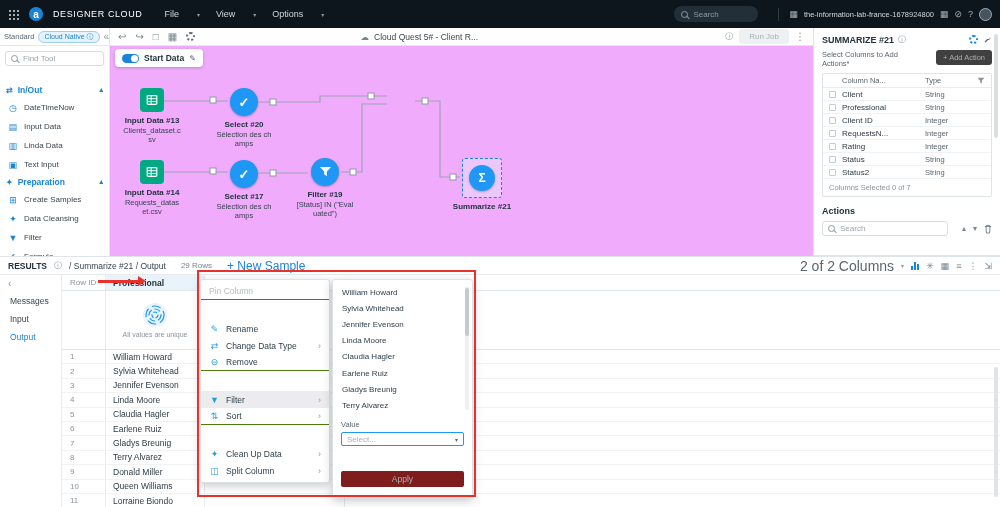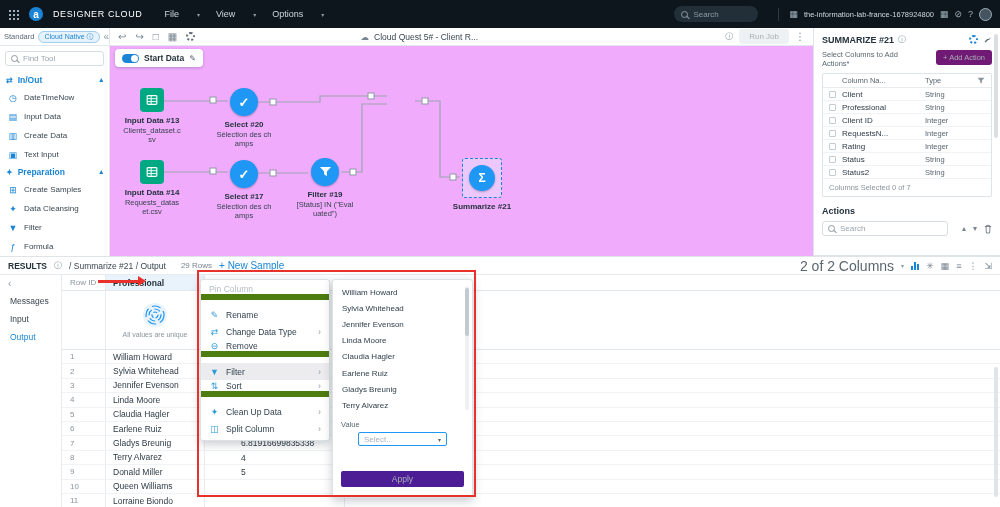--- a/index.html
+++ b/index.html
@@ -44,21 +44,21 @@
   .gear.blue{border-color:#1a85d6}
   .ct-title{position:absolute;left:44%;transform:translateX(-50%);display:flex;align-items:center;gap:5px;
             color:#3a4750;font-size:8.5px;white-space:nowrap}
   .ct-cloud{color:#77858f}
   .ct-right{margin-left:auto;display:flex;align-items:center;gap:6px}
   .run-job{background:#eef1f3;border:none;color:#a7aeb4;font-size:8px;padding:3px 10px;border-radius:3px;font-family:inherit}
 
   
   .tool-sidebar{position:absolute;left:0;top:46px;width:110px;height:210px;background:#fff;
                 border-right:1px solid #e3e8ec;overflow:hidden}
-  .ts-search{margin:5px 5px 6px;height:15px;border:1px solid #d7dde2;border-radius:3px;display:flex;
+  .ts-search{margin:5px 5px 16px;height:15px;border:1px solid #d7dde2;border-radius:3px;display:flex;
              align-items:center;gap:5px;padding:0 5px;color:#9aa5ad;font-size:8px}
   .ts-head{display:flex;align-items:center;gap:5px;padding:3px 6px;color:#1a85d6;font-size:8.5px;font-weight:bold}
   .ts-caret{margin-left:auto;font-size:7px;color:#1a85d6}
   .ts-head-ic{font-size:8px}
   .ts-item{display:flex;align-items:center;gap:6px;padding:0 6px 0 8px;font-size:8px;color:#3a4750;height:19px}
   .ts-ic{color:#1a85d6;font-size:9px;width:10px;text-align:center}
 
   
   .canvas{position:absolute;left:110px;top:46px;width:703px;height:210px;background:#f0abfc;overflow:hidden}
   .edges{position:absolute;left:0;top:0}
@@ -82,21 +82,21 @@
   .sum-box .ic-circle{width:26px;height:26px;font-size:12px}
 
   
   .config-panel{position:absolute;left:813px;top:28px;width:187px;height:228px;background:#fff;
                 border-left:1px solid #dfe4e8;border-bottom:1px solid #dfe4e8;padding:6px 8px;overflow:hidden}
   .cp-title-row{display:flex;align-items:center;gap:4px}
   .cp-title{font-weight:bold;font-size:9px;color:#24323c}
   .cp-spacer{flex:1}
   .cp-sub-row{display:flex;align-items:flex-start;margin-top:5px}
   .cp-sub{font-size:7.5px;color:#5a6770;width:100px;line-height:9px}
-  .add-action{margin-left:auto;background:#701a75;border:none;border-radius:3px;color:#a7aeb4;
+  .add-action{margin-left:auto;background:#404040;border:none;border-radius:3px;color:#a7aeb4;
               font-size:7.5px;padding:3px 7px;font-family:inherit}
   .schema{border:1px solid #dfe4e8;border-radius:2px;margin-top:5px}
   .sch-head{display:flex;align-items:center;height:14px;padding:0 6px;border-bottom:1px solid #e8ecef;
             color:#5a6770;font-size:7.5px}
   .sch-head-sp{width:13px}
   .sch-head-name{flex:1}
   .sch-head-type{width:60px;display:flex;align-items:center;justify-content:space-between}
   .sch-row{display:flex;align-items:center;height:13px;padding:0 6px;border-bottom:1px solid #f0f3f5;font-size:8px}
   .cb{width:7px;height:7px;border:1px solid #c3ccd2;border-radius:1px;margin-right:6px;flex:none}
   .sch-name{flex:1;color:#2d3a45;white-space:nowrap;overflow:hidden}
@@ -109,21 +109,21 @@
   .cp-ic{color:#77858f;font-size:8px;margin-left:auto}
   .cp-ic2{color:#77858f;font-size:8px}
   .rp-scroll{position:absolute;right:2px;top:6px;width:4px;height:104px;background:#d9dfe3;border-radius:2px}
 
   
   .results{position:absolute;left:0;top:256px;width:1000px;height:251px;background:#fff;border-top:1px solid #dfe4e8}
   .res-header{height:18px;display:flex;align-items:center;gap:7px;padding:0 8px;border-bottom:1px solid #e7ebee}
   .res-title{font-weight:bold;font-size:8.5px;color:#24323c}
   .res-crumb{font-size:8.5px;color:#3a4750}
   .res-rows{font-size:8px;color:#77858f;margin-left:8px}
-  .res-newsample{font-size:10px;color:#1a85d6;margin-left:0}
+  .res-newsample{font-size:12px;color:#1a85d6;margin-left:8px}
   .res-spacer{flex:1}
   .res-cols{font-size:14px;color:#5a6770}
   .icon-bars{display:inline-flex;align-items:flex-end;gap:1px;height:8px}
   .icon-bars i{width:2px;background:#1a85d6;display:block}
   .icon-bars i:nth-child(1){height:4px}.icon-bars i:nth-child(2){height:8px}.icon-bars i:nth-child(3){height:6px}
   .res-ic{color:#77858f;font-size:9px}
   .res-body{display:flex;height:233px}
   .res-nav{width:62px;border-right:1px solid #e7ebee;padding:3px 0}
   .res-nav-collapse{display:block;color:#8d9aa3;font-size:10px;padding:0 8px;margin-bottom:3px}
   .res-nav-item{display:block;padding:4px 10px;font-size:8.5px;color:#3a4750}
@@ -149,36 +149,36 @@
   .res-scrollbar{position:absolute;right:2px;top:110px;width:4px;height:130px;background:#dfe4e8;border-radius:2px}
 
   
   .ctx-menu{position:absolute;left:200px;top:22px;width:130px;background:#fff;border:1px solid #dce1e5;
             border-radius:3px;box-shadow:0 3px 10px rgba(30,45,60,.25);padding:3px 0;z-index:20}
   .mi{display:flex;align-items:center;height:17px;padding:0 8px;gap:6px;font-size:8.5px;color:#30414d}
   .mi-icon{width:11px;text-align:center;color:#2b9bd7;font-size:9px;flex:none}
   .mi-arrow{margin-left:auto;color:#8d99a3;font-size:9px}
   .mi.disabled{color:#b4bcc2}
   .mi.highlight{background:#ececee}
-  .mi.group-end{border-bottom:6px solid #4d7c0f;margin-bottom:6px}
+  .mi.group-end{border-bottom:1px solid #4d7c0f;margin-bottom:20px}
 
   
   .filter-popup{position:absolute;left:332px;top:22px;width:141px;height:219px;background:#fff;
                 border:1px solid #dce1e5;border-radius:3px;box-shadow:0 3px 10px rgba(30,45,60,.25);
                 z-index:21;display:flex;flex-direction:column;padding:4px 0}
   .fp-list{height:130px;overflow:hidden}
   .fp-item{height:16.2px;display:flex;align-items:center;padding:0 9px;font-size:8px;color:#30414d;white-space:nowrap}
   .fp-scroll{position:absolute;right:3px;top:6px;width:4px;height:124px;background:#eef0f2;border-radius:2px}
   .fp-scroll::after{content:"";position:absolute;left:0;top:2px;width:4px;height:48px;background:#c2cad0;border-radius:2px}
   .fp-value-label{font-size:7.5px;color:#5a6770;margin:6px 8px 3px}
-  .fp-select{margin:0 25px;height:14px;border:1px solid #1f97f4;border-radius:2px;display:flex;align-items:center;
+  .fp-select{margin:0 8px;height:14px;border:1px solid #1f97f4;border-radius:2px;display:flex;align-items:center;
              justify-content:space-between;padding:0 5px}
   .fp-select-ph{color:#a7b0b7;font-size:8px}
   .fp-select .chev{color:#5a6770;font-size:6px}
-  .fp-apply{margin:auto 8px 6px;height:16px;background:#4c1d95;border:none;border-radius:2px;color:#a7aeb4;
+  .fp-apply{margin:auto 8px 6px;height:16px;background:#7f1d1d;border:none;border-radius:2px;color:#a7aeb4;
             font-size:8.5px;font-family:inherit}
 
   
   .ann-rect{position:absolute;left:197px;top:270px;width:279px;height:227px;border:2px solid #e8312a;
             z-index:40;pointer-events:none}
   .ann-arrow{position:absolute;left:98px;top:276px;width:50px;height:10px;z-index:40;pointer-events:none}
   .ann-arrow::before{content:"";position:absolute;left:0;top:3.5px;width:40px;height:3px;background:#e8312a}
   .ann-arrow::after{content:"";position:absolute;left:40px;top:0;width:0;height:0;
                     border-left:8px solid #e8312a;border-top:5px solid transparent;border-bottom:5px solid transparent}
 </style>
@@ -260,21 +260,21 @@
         <div class="ts-item">
         <span class="ts-ic">◷</span>
         <span>DateTimeNow</span>
       </div>
         <div class="ts-item">
         <span class="ts-ic">▤</span>
         <span>Input Data</span>
       </div>
         <div class="ts-item">
         <span class="ts-ic">▥</span>
-        <span>Create Data</span>
+        <span>Linda Data</span>
       </div>
         <div class="ts-item">
         <span class="ts-ic">▣</span>
         <span>Text Input</span>
       </div>
       </div>
     <div class="ts-head">
       <span class="ts-head-ic">✦</span>
       <span>Preparation</span>
       <span class="ts-caret">▴</span>

